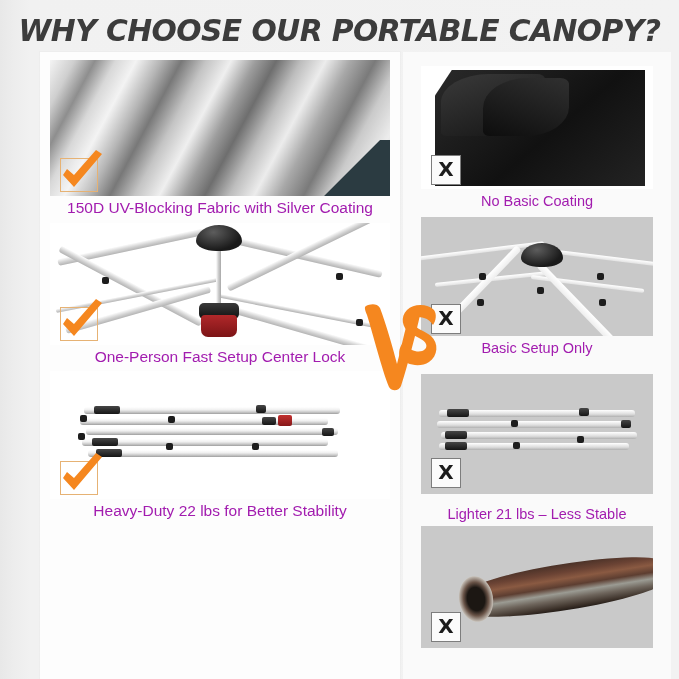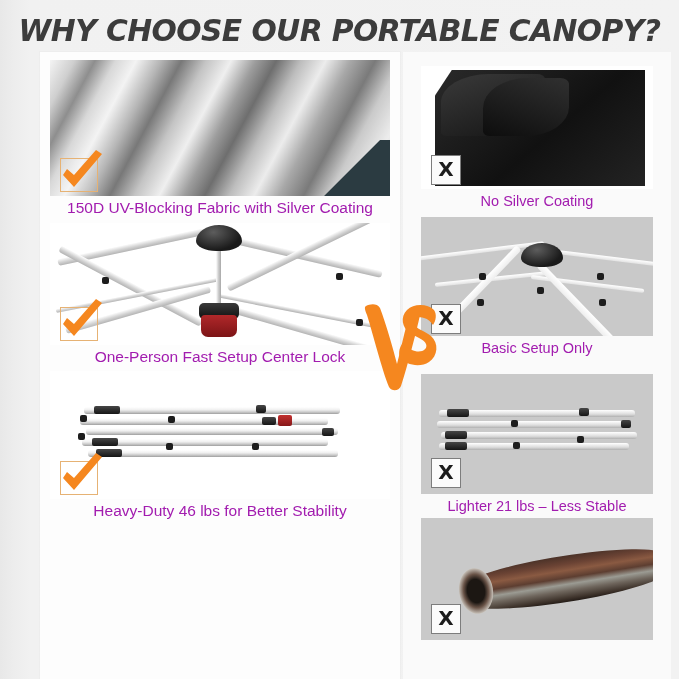--- a/index.html
+++ b/index.html
@@ -281,37 +281,37 @@
         <div class="joint-dot" style="left:28px; top:62px;"></div>
         <div class="joint-dot" style="left:118px;top:45px;"></div>
         <div class="joint-dot" style="left:116px;top:72px;"></div>
         <div class="joint-dot" style="left:202px;top:72px;"></div>
         <div class="badge badge-check">
           <svg width="52" height="50" viewBox="0 0 52 50">
             <path d="M6 26 L17 38 L45 5 L39 1 L17 26 L10 20 Z" fill="#F5871F"></path>
           </svg>
         </div>
       </div>
-      <div class="caption" style="height:27px;">Heavy-Duty 46 lbs for Better Stability</div>
+      <div class="caption" style="height:27px;">Heavy-Duty 22 lbs for Better Stability</div>
     </div>
 
 
   </div>
 
   <div id="col-right" class="column">
 
     <div class="row">
       <div class="media" style="height:123px;margin:14px 18px 0 18px;background:#ffffff;">
         <div class="art black-fabric"></div>
         <div class="bf-sheet" style="left:14px;top:4px;width:210px;height:116px;clip-path:polygon(8% 0,100% 0,100% 100%,0 100%,0 22%);"></div>
         <div class="bf-sheet" style="left:20px;top:8px;width:104px;height:62px;border-radius:46% 8% 40% 6%;background:linear-gradient(160deg,#3a3a3a,#141414);"></div>
         <div class="bf-sheet" style="left:62px;top:12px;width:86px;height:58px;border-radius:52% 10% 50% 8%;background:linear-gradient(200deg,#303030,#0d0d0d);"></div>
         <div class="badge badge-x">X</div>
       </div>
-      <div class="caption" style="height:28px;">No Silver Coating</div>
+      <div class="caption" style="height:28px;">No Basic Coating</div>
     </div>
 
     <div class="row">
       <div class="media" style="height:119px;margin:0 18px 0 18px;">
         <div class="art backdrop-gray"></div>
         <div class="truss-bar thin" style="left:-6px;top:40px;width:130px;transform:rotate(-7deg);background:linear-gradient(#ffffff,#e2e2e2);"></div>
         <div class="truss-bar thin" style="left:112px;top:30px;width:130px;transform:rotate(7deg);background:linear-gradient(#ffffff,#e2e2e2);"></div>
         <div class="truss-bar thin" style="left:14px;top:66px;width:112px;transform:rotate(-6deg);background:linear-gradient(#ffffff,#e2e2e2);"></div>
         <div class="truss-bar thin" style="left:110px;top:58px;width:114px;transform:rotate(7deg);background:linear-gradient(#ffffff,#e2e2e2);"></div>
         <div class="truss-bar" style="left:16px;top:112px;width:118px;transform:rotate(-46deg);background:linear-gradient(#ffffff,#ededed);"></div>
@@ -337,21 +337,21 @@
         <div class="fold-cap" style="left:26px; top:35px;width:22px;"></div>
         <div class="fold-cap" style="left:24px; top:57px;width:22px;"></div>
         <div class="fold-cap" style="left:24px; top:68px;width:22px;"></div>
         <div class="fold-cap" style="left:158px;top:34px;width:10px;"></div>
         <div class="fold-cap" style="left:200px;top:46px;width:10px;"></div>
         <div class="joint-dot" style="left:90px; top:46px;"></div>
         <div class="joint-dot" style="left:92px; top:68px;"></div>
         <div class="joint-dot" style="left:156px;top:62px;"></div>
         <div class="badge badge-x" style="bottom:6px;">X</div>
       </div>
-      <div class="caption" style="height:24px;">Lighter 21 lbs – Less Stable</div>
+      <div class="caption" style="height:24px;margin-top:8px;">Lighter 21 lbs – Less Stable</div>
     </div>
 
     <div class="row">
       <div class="media" style="height:122px;margin:0 18px 0 18px;">
         <div class="art backdrop-gray"></div>
         <div class="rust-pipe" style="left:44px;top:38px;width:200px;height:46px;transform:rotate(-9deg);"></div>
         <div class="rust-end" style="left:38px;top:50px;width:34px;height:46px;transform:rotate(-9deg);"></div>
         <div class="badge badge-x" style="bottom:6px;">X</div>
       </div>
     </div>

